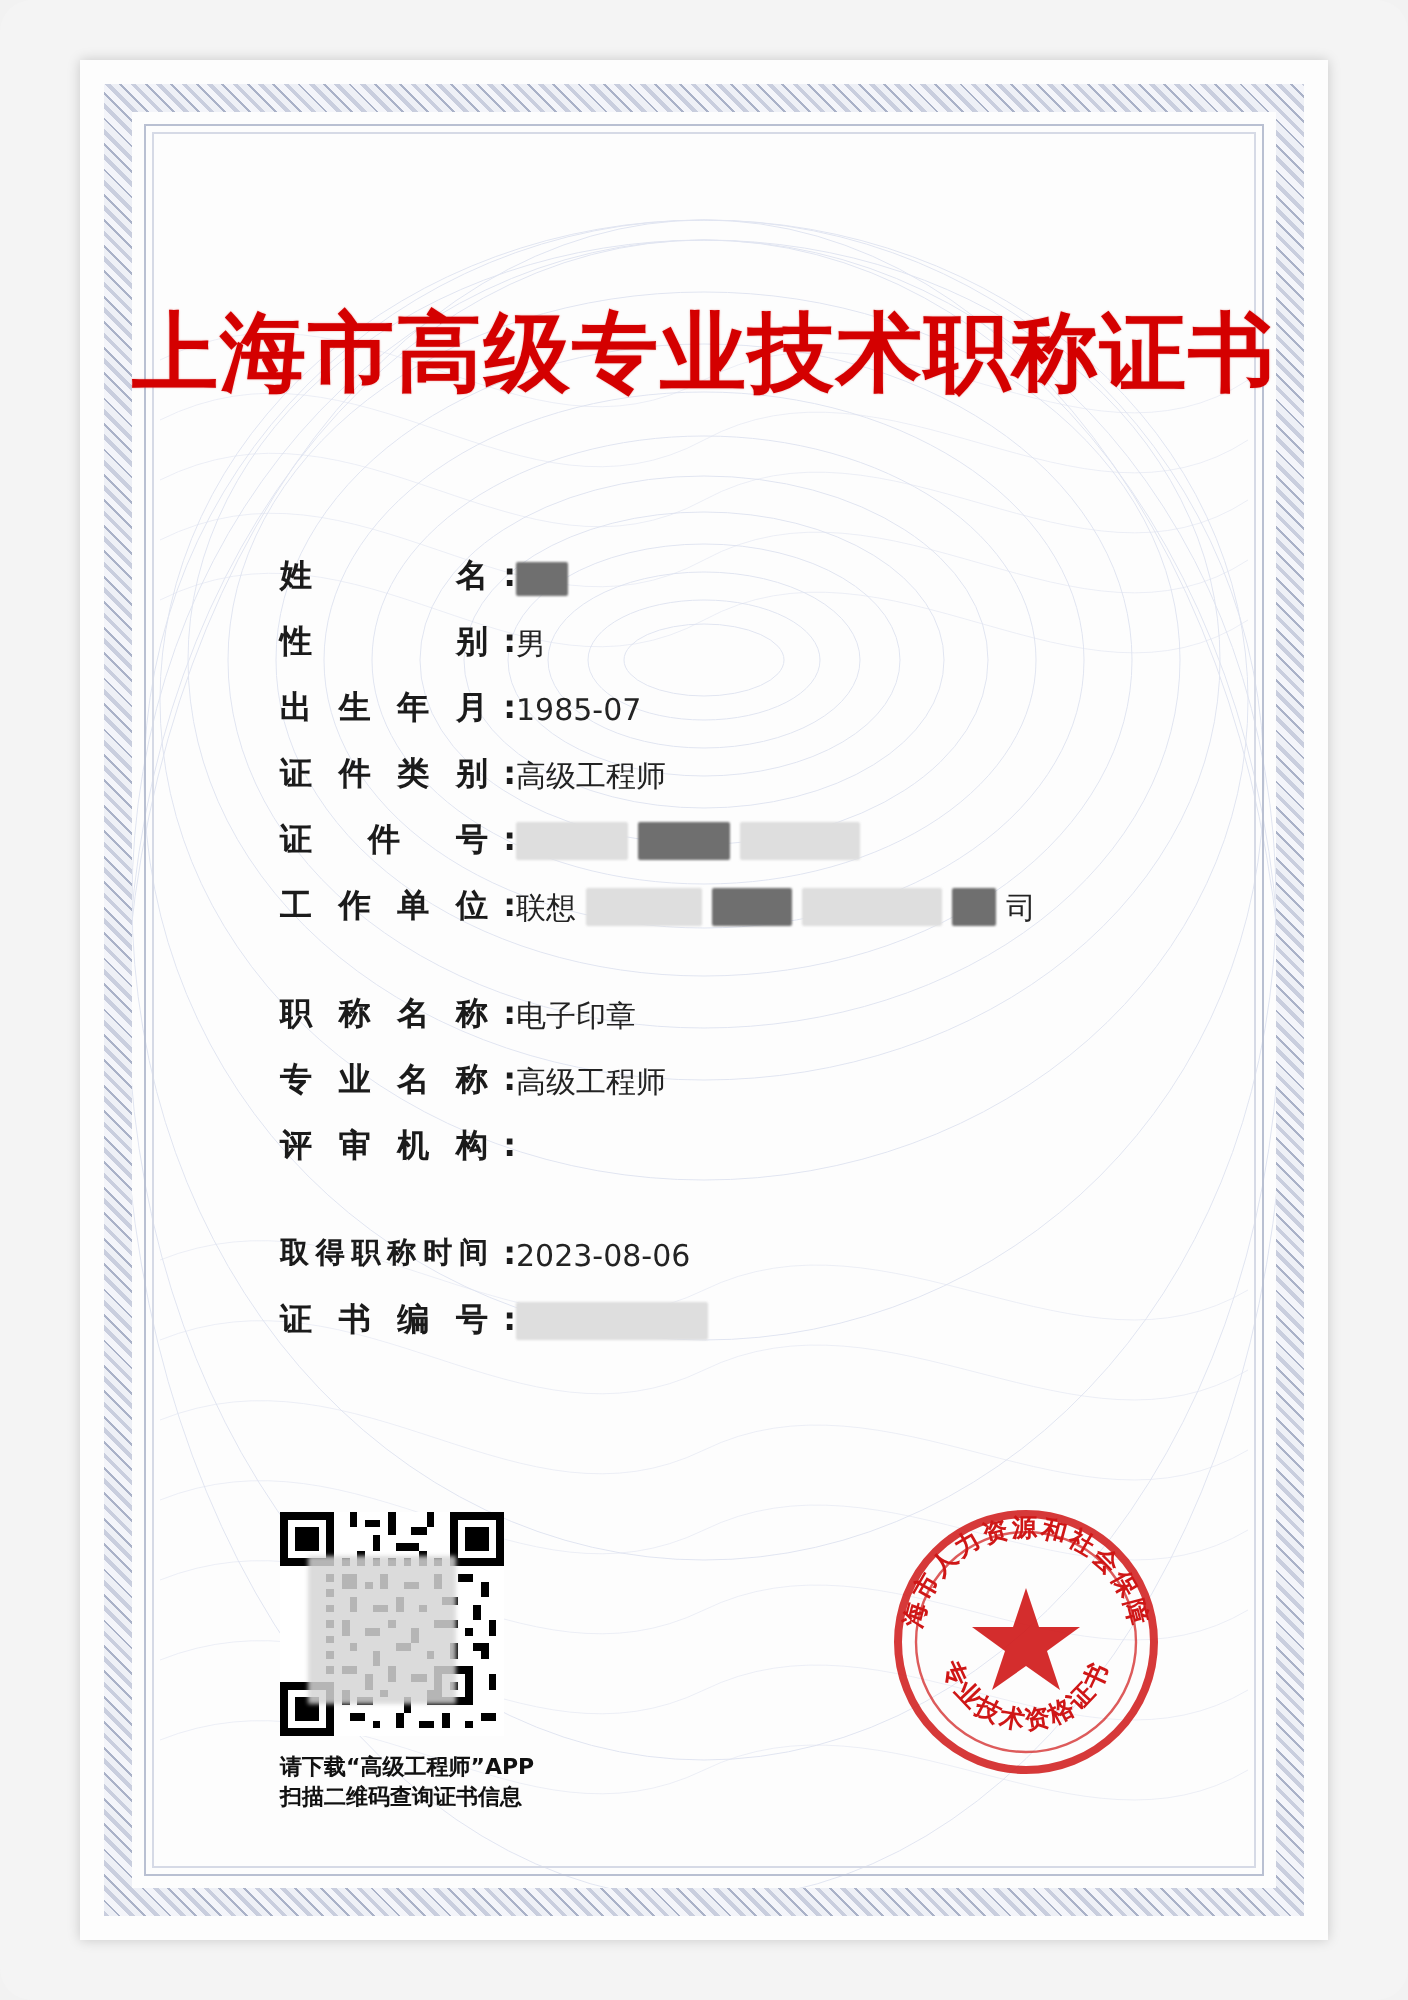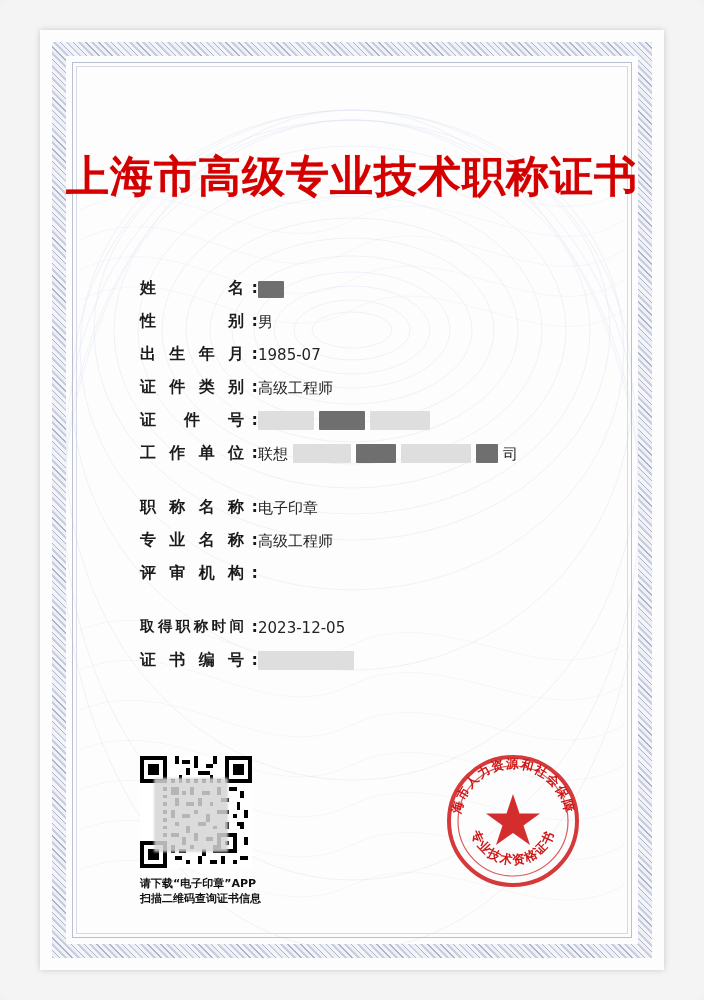--- a/index.html
+++ b/index.html
@@ -383,21 +383,21 @@
           <span class="chars" style="width:104px;font-size:14.5px">
             <span>取</span>
             <span>得</span>
             <span>职</span>
             <span>称</span>
             <span>时</span>
             <span>间</span>
           </span>
             <span class="colon">:</span>
         </div>
-        <div class="value">2023-12-05</div>
+        <div class="value">2023-08-06</div>
       </div>
 
       <div class="row">
         <div class="label">
           <span class="chars">
             <span>证</span>
             <span>书</span>
             <span>编</span>
             <span>号</span>
           </span>
@@ -507,21 +507,21 @@
               <rect x="21" y="26" width="1" height="2"></rect>
             <rect x="24" y="27" width="1" height="1"></rect>
               <rect x="26" y="26" width="2" height="1"></rect>
             <rect x="22" y="14" width="1" height="1"></rect>
               <rect x="25" y="17" width="2" height="1"></rect>
           </g>
         </svg>
         <div class="qr-blur"></div>
       </div>
       <div class="qr-caption">
-        <div>请下载“电子印章”APP</div>
+        <div>请下载“高级工程师”APP</div>
         <div>扫描二维码查询证书信息</div>
       </div>
     </div>
 
     <svg class="seal" viewBox="0 0 146 146">
       <defs>
         <path id="arcTop" d="M 20 73 A 53 53 0 0 1 126 73"></path>
         <path id="arcBottom" d="M 30 73 A 43 43 0 0 0 116 73"></path>
       </defs>
       <circle cx="73" cy="73" r="64" fill="none" stroke="#cf1616" stroke-width="4" opacity="0.85"></circle>

